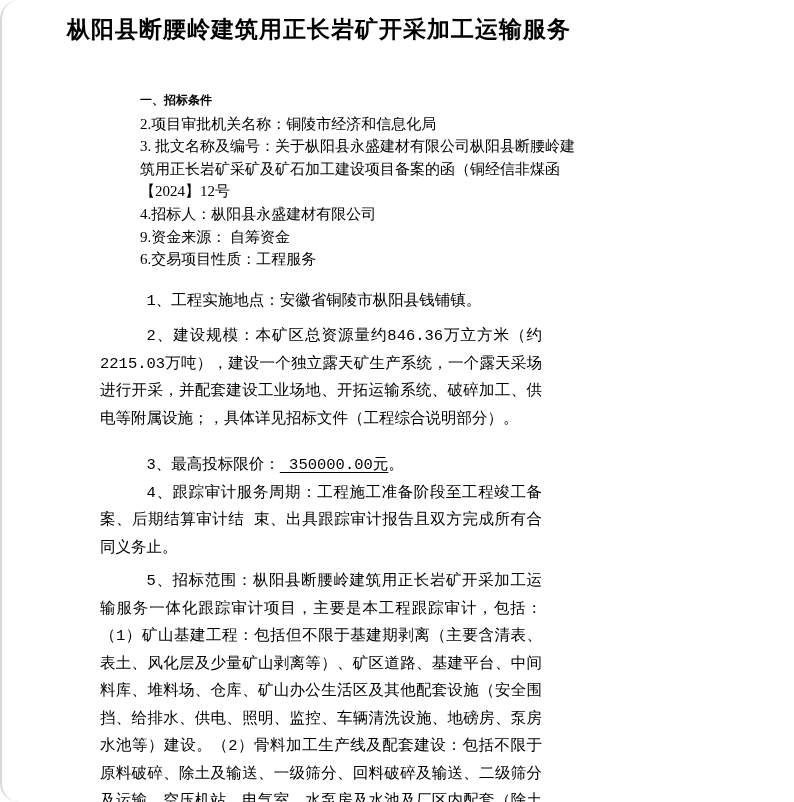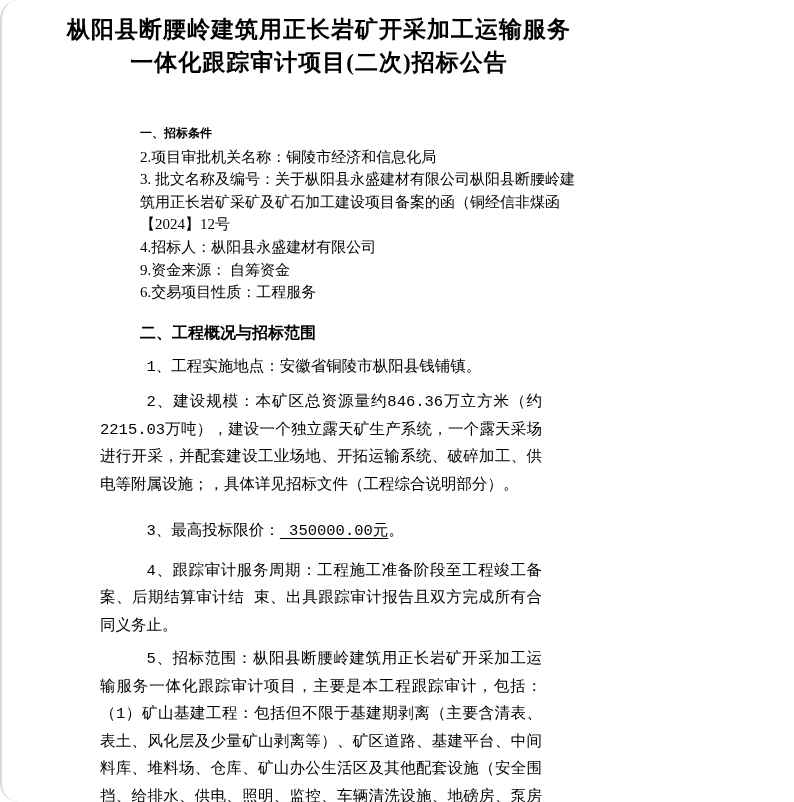--- a/index.html
+++ b/index.html
@@ -51,49 +51,47 @@
     margin-bottom: 9px;
     text-align: left;
     line-height: 24px;
   }
   .section2 p {
     margin: 0 0 8px 0;
     text-indent: 3em;
     font-family: Liberation Mono, monospace;
   }
   .section2 p.p2 { margin-bottom: 19px; }
-  .section2 p.p3 { margin-bottom: 12px; }
+  .section2 p.p3 { margin-bottom: 0; }
   .section2 p.p4 { margin-bottom: 6px; }
   .section2 p.p5 { margin-bottom: 0; }
   .underlined {
     text-decoration: underline;
     text-underline-offset: 3px;
   }
 </style>
 </head>
 <body>
 
 <div class="page">
 
   <div class="doc-title">
     <div>枞阳县断腰岭建筑用正长岩矿开采加工运输服务</div>
-    <div>一体化跟踪审计项目(二次)招标公告</div>
   </div>
 
   <div class="section1">
     <div class="sec-heading">一、招标条件</div>
     <div class="item">2.项目审批机关名称：铜陵市经济和信息化局</div>
     <div class="item">3. 批文名称及编号：关于枞阳县永盛建材有限公司枞阳县断腰岭建筑用正长岩矿采矿及矿石加工建设项目备案的函（铜经信非煤函【2024】12号</div>
     <div class="item">4.招标人：枞阳县永盛建材有限公司</div>
     <div class="item">9.资金来源： 自筹资金</div>
     <div class="item">6.交易项目性质：工程服务</div>
   </div>
 
   <div class="section2">
-    <div class="sec-heading">二、工程概况与招标范围</div>
     <p class="p1">1、工程实施地点：安徽省铜陵市枞阳县钱铺镇。</p>
     <p class="p2">2、建设规模：本矿区总资源量约846.36万立方米（约2215.03万吨），建设一个独立露天矿生产系统，一个露天采场进行开采，并配套建设工业场地、开拓运输系统、破碎加工、供电等附属设施；，具体详见招标文件（工程综合说明部分）。</p>
     <p class="p3"><span>3、最高投标限价：</span><span class="underlined"> 350000.00元</span><span>。</span></p>
     <p class="p4">4、跟踪审计服务周期：工程施工准备阶段至工程竣工备案、后期结算审计结 束、出具跟踪审计报告且双方完成所有合同义务止。</p>
     <p class="p5">5、招标范围：枞阳县断腰岭建筑用正长岩矿开采加工运输服务一体化跟踪审计项目，主要是本工程跟踪审计，包括：（1）矿山基建工程：包括但不限于基建期剥离（主要含清表、表土、风化层及少量矿山剥离等）、矿区道路、基建平台、中间料库、堆料场、仓库、矿山办公生活区及其他配套设施（安全围挡、给排水、供电、照明、监控、车辆清洗设施、地磅房、泵房水池等）建设。（2）骨料加工生产线及配套建设：包括不限于原料破碎、除土及输送、一级筛分、回料破碎及输送、二级筛分及运输、空压机站、电气室、水泵房及水池及厂区内配套（除土车间，杂土料棚，缓冲料棚、配套用房等）（3）绿色矿山建设：根据安徽省关于《安徽省露天开采非金属矿绿色矿山建设要求》（DB 34/T3248-2018）文</p>
   </div>
 
 </div>
 
 </body></html>

